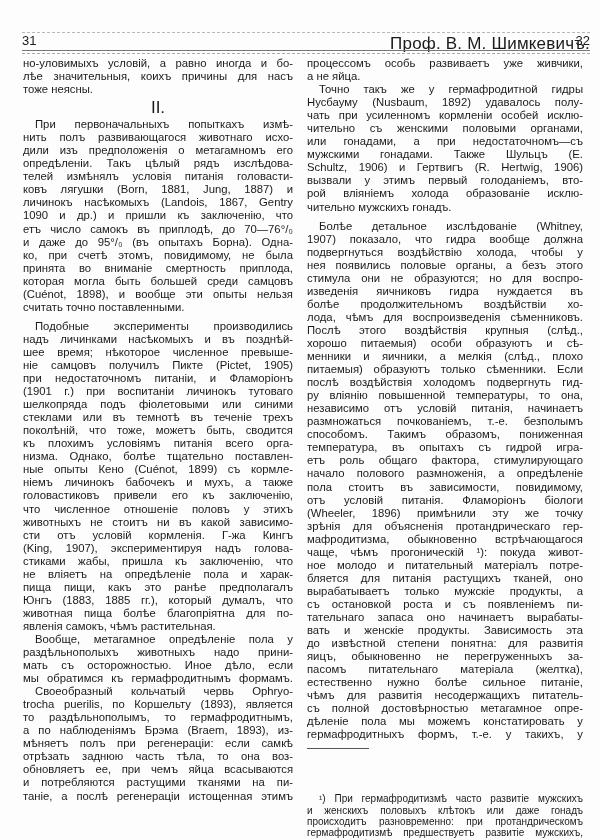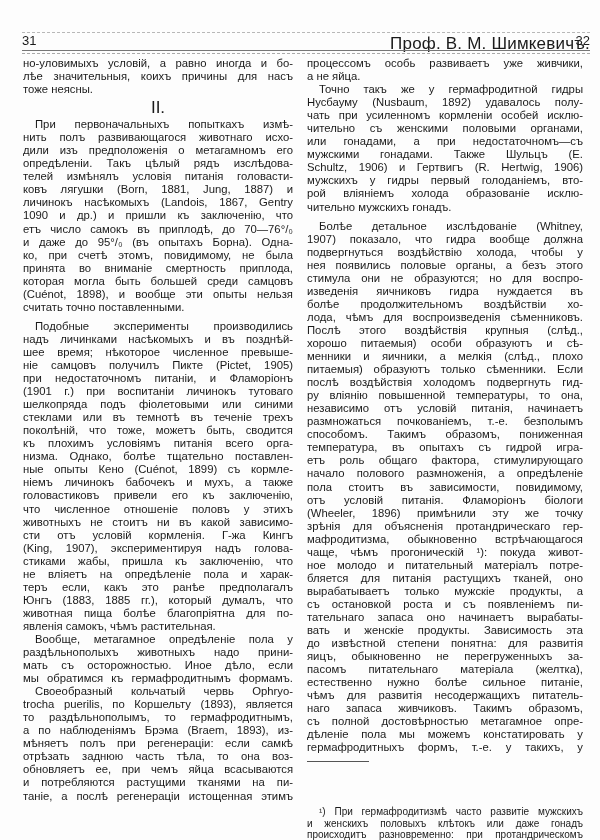--- a/index.html
+++ b/index.html
@@ -76,21 +76,21 @@
       <span class="line">низма. Однако, болѣе тщательно поставлен-</span>
       <span class="line">ные опыты Кено (Cuénot, 1899) съ кормле-</span>
       <span class="line">ніемъ личинокъ бабочекъ и мухъ, а также</span>
       <span class="line">головастиковъ привели его къ заключенію,</span>
       <span class="line">что численное отношеніе половъ у этихъ</span>
       <span class="line">животныхъ не стоитъ ни въ какой зависимо-</span>
       <span class="line">сти отъ условій кормленія. Г-жа Кингъ</span>
       <span class="line">(King, 1907), экспериментируя надъ голова-</span>
       <span class="line">стиками жабы, пришла къ заключенію, что</span>
       <span class="line">не вліяетъ на опредѣленіе пола и харак-</span>
-      <span class="line">теръ если, какъ это ранѣе предполагалъ</span>
+      <span class="line">пища пищи, какъ это ранѣе предполагалъ</span>
       <span class="line">Юнгъ (1883, 1885 гг.), который думалъ, что</span>
       <span class="line">животная пища болѣе благопріятна для по-</span>
       <span class="line last">явленія самокъ, чѣмъ растительная.</span>
     </div>
     <div>
       <span class="line indent">Вообще, метагамное опредѣленіе пола у</span>
       <span class="line">раздѣльнополыхъ животныхъ надо прини-</span>
       <span class="line">мать съ осторожностью. Иное дѣло, если</span>
       <span class="line">мы обратимся къ гермафродитнымъ формамъ.</span>
     </div>
@@ -113,21 +113,21 @@
       <span class="line last">а не яйца.</span>
     </div>
     <div>
       <span class="line indent">Точно такъ же у гермафродитной гидры</span>
       <span class="line">Нусбауму (Nusbaum, 1892) удавалось полу-</span>
       <span class="line">чать при усиленномъ кормленіи особей исклю-</span>
       <span class="line">чительно съ женскими половыми органами,</span>
       <span class="line">или гонадами, а при недостаточномъ—съ</span>
       <span class="line">мужскими гонадами. Также Шульцъ (E.</span>
       <span class="line">Schultz, 1906) и Гертвигъ (R. Hertwig, 1906)</span>
-      <span class="line">мужскихъ у гидры первый голоданіемъ, вто-</span>
+      <span class="line">вызвали у этимъ первый голоданіемъ, вто-</span>
       <span class="line">рой вліяніемъ холода образованіе исклю-</span>
       <span class="line last">чительно мужскихъ гонадъ.</span>
     </div>
     <span class="gap"></span>
     <div>
       <span class="line indent">Болѣе детальное изслѣдованіе (Whitney,</span>
       <span class="line">1907) показало, что гидра вообще должна</span>
       <span class="line">подвергнуться воздѣйствію холода, чтобы у</span>
       <span class="line">нея появились половые органы, а безъ этого</span>
       <span class="line">стимула они не образуются; но для воспро-</span>
@@ -156,21 +156,20 @@
       <span class="line">бляется для питанія растущихъ тканей, оно</span>
       <span class="line">вырабатываетъ только мужскіе продукты, а</span>
       <span class="line">съ остановкой роста и съ появленіемъ пи-</span>
       <span class="line">тательнаго запаса оно начинаетъ вырабаты-</span>
       <span class="line">вать и женскіе продукты. Зависимость эта</span>
       <span class="line">до извѣстной степени понятна: для развитія</span>
       <span class="line">яицъ, обыкновенно не перегруженныхъ за-</span>
       <span class="line">пасомъ питательнаго матеріала (желтка),</span>
       <span class="line">естественно нужно болѣе сильное питаніе,</span>
       <span class="line">чѣмъ для развитія несодержащихъ питатель-</span>
-      <span class="line">наго запаса живчиковъ. Такимъ образомъ,</span>
       <span class="line">съ полной достовѣрностью метагамное опре-</span>
       <span class="line">дѣленіе пола мы можемъ констатировать у</span>
       <span class="line">гермафродитныхъ формъ, т.-е. у такихъ, у</span>
     </div>
     <span class="fn-rule"></span>
     <div class="footnote">
       <span class="line indent">¹) При гермафродитизмѣ часто развитіе мужскихъ</span>
       <span class="line">и женскихъ половыхъ клѣтокъ или даже гонадъ</span>
       <span class="line">происходитъ разновременно: при протандрическомъ</span>
       <span class="line">гермафродитизмѣ предшествуетъ развитіе мужскихъ,</span>

